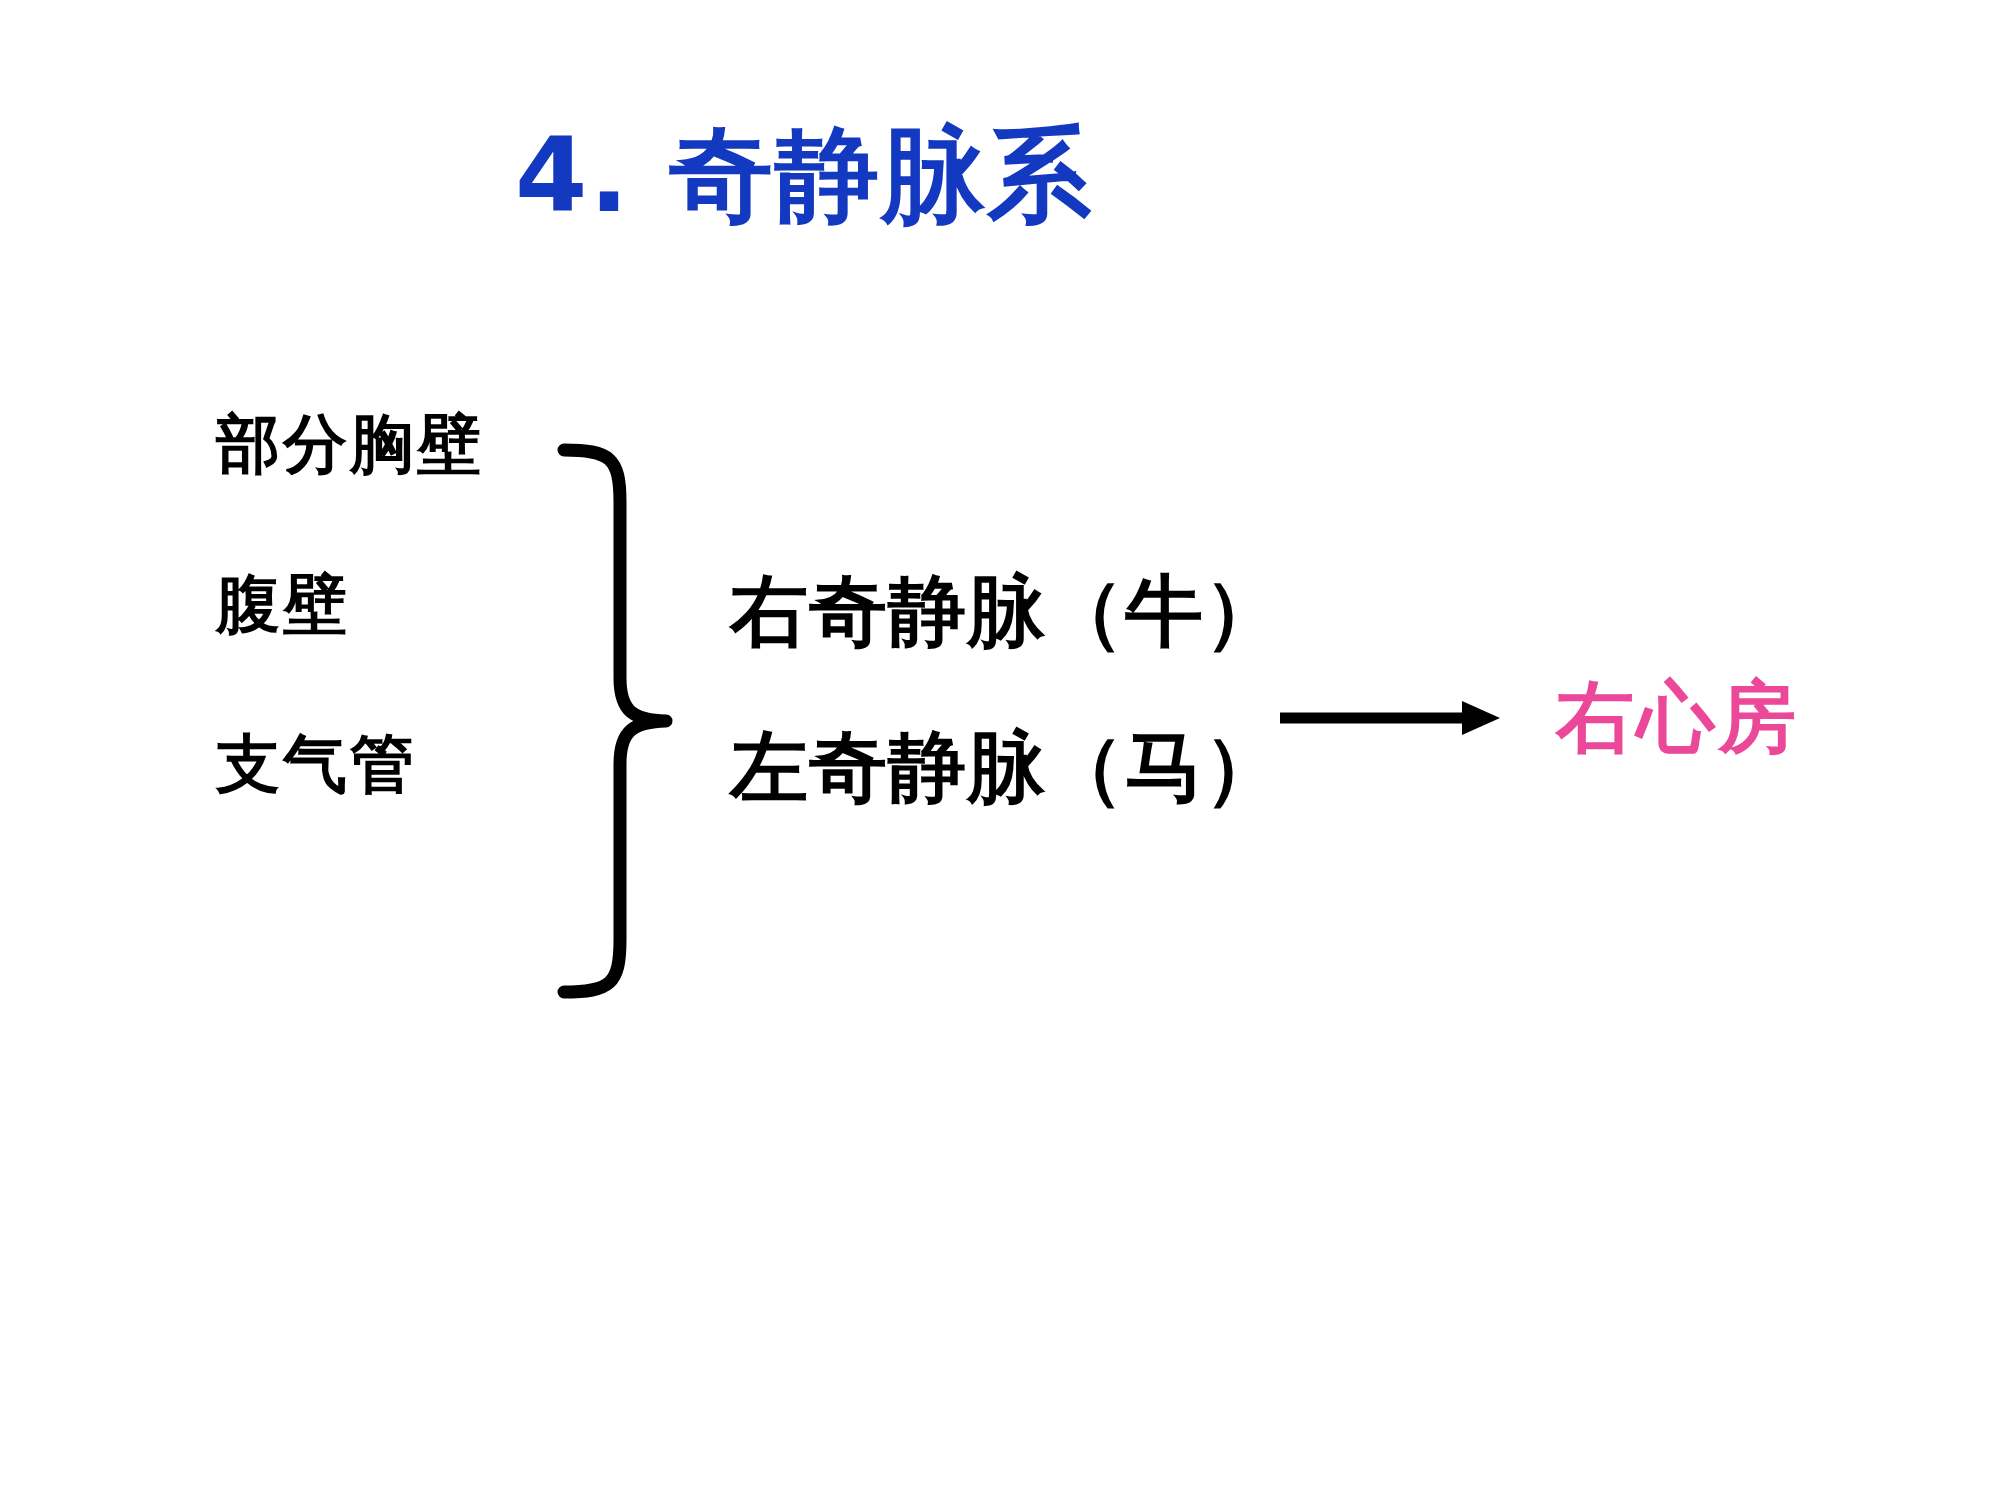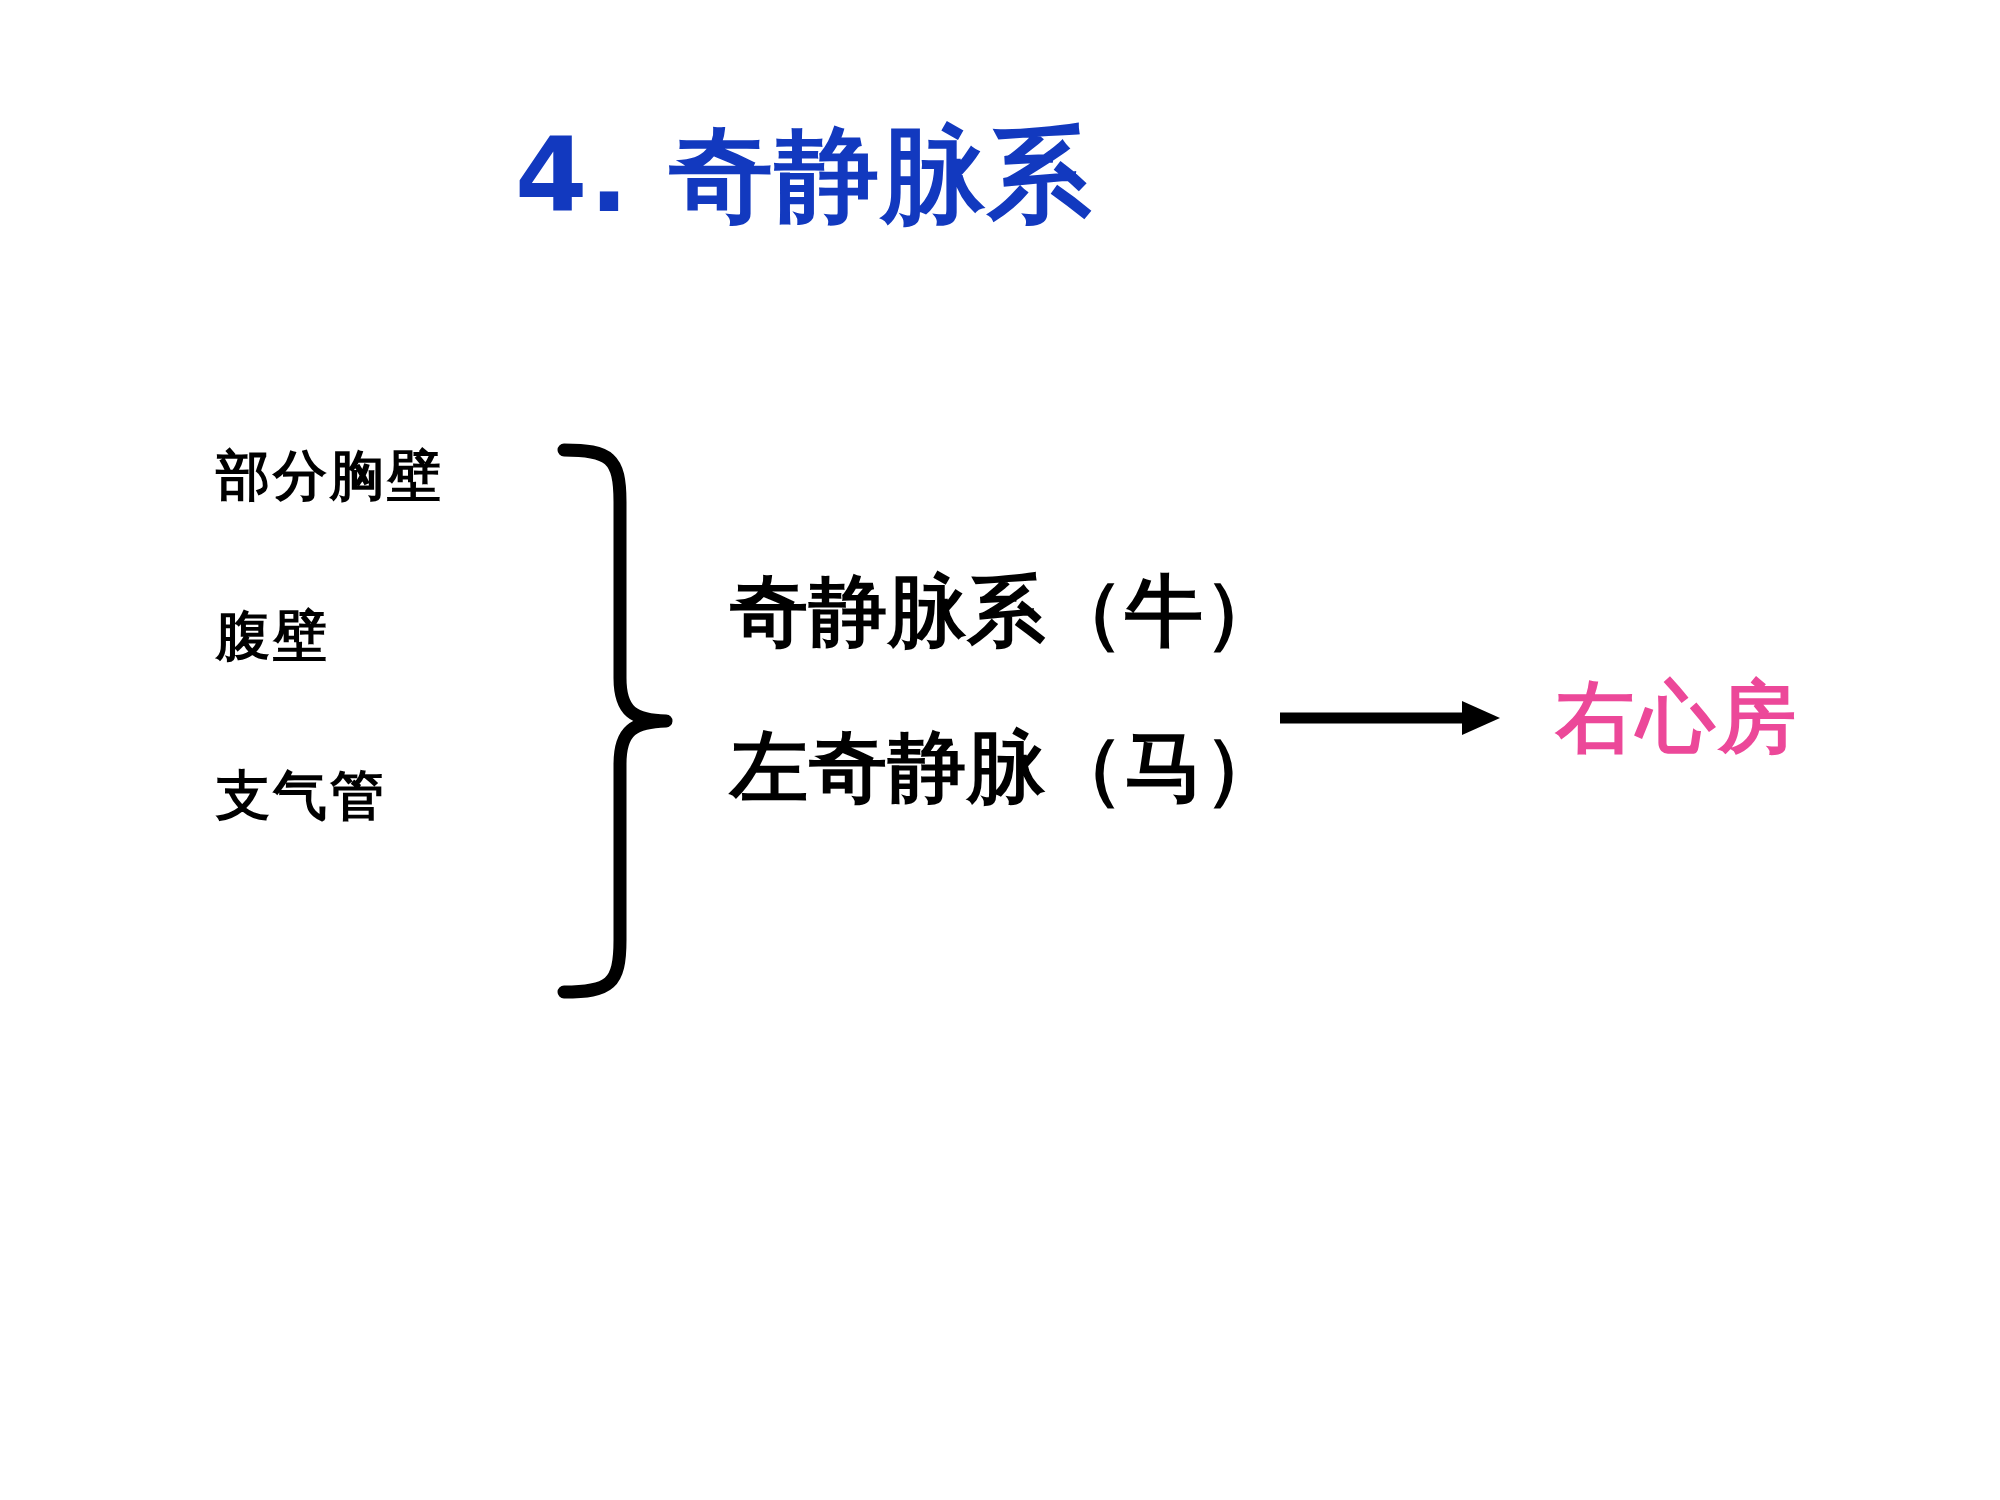--- a/index.html
+++ b/index.html
@@ -28,27 +28,26 @@
     font-weight: bold;
     line-height: 1.1;
     letter-spacing: 2px;
     color: #1239bf;
     white-space: pre;
   }
 
   
   .src-item {
     position: absolute;
-    font-size: 54px;
+    font-size: 64px;
     font-weight: bold;
     line-height: 1;
     letter-spacing: 3px;
     color: #000000;
     white-space: pre;
-    margin-top: 37px;
   }
   #src-0 { left: 216px; top: 412px; }
   #src-1 { left: 216px; top: 572px; }
   #src-2 { left: 216px; top: 732px; }
   #src-3 { left: 216px; top: 892px; }
 
   
   #brace {
     position: absolute;
     left: 548px;
@@ -110,21 +109,21 @@
       <path d="M 16 14
                C 62 14, 72 22, 72 66
                L 72 242
                C 72 276, 86 284, 118 285
                C 86 286, 72 294, 72 328
                L 72 504
                C 72 548, 62 556, 16 556"></path>
     </svg>
   </div>
 
-  <div id="vein-0" class="vein-item">奇静脉系（牛）</div>
+  <div id="vein-0" class="vein-item">右奇静脉（牛）</div>
   <div id="vein-1" class="vein-item">左奇静脉（马）</div>
 
   <div id="arrow">
     <svg viewBox="0 0 230 60" xmlns="http://www.w3.org/2000/svg">
       <line x1="4" y1="30" x2="186" y2="30" stroke="#000000" stroke-width="11" stroke-linecap="butt"></line>
       <polygon points="186,13 224,30 186,47" fill="#000000"></polygon>
     </svg>
   </div>
 
   <div id="destination">右心房</div>

